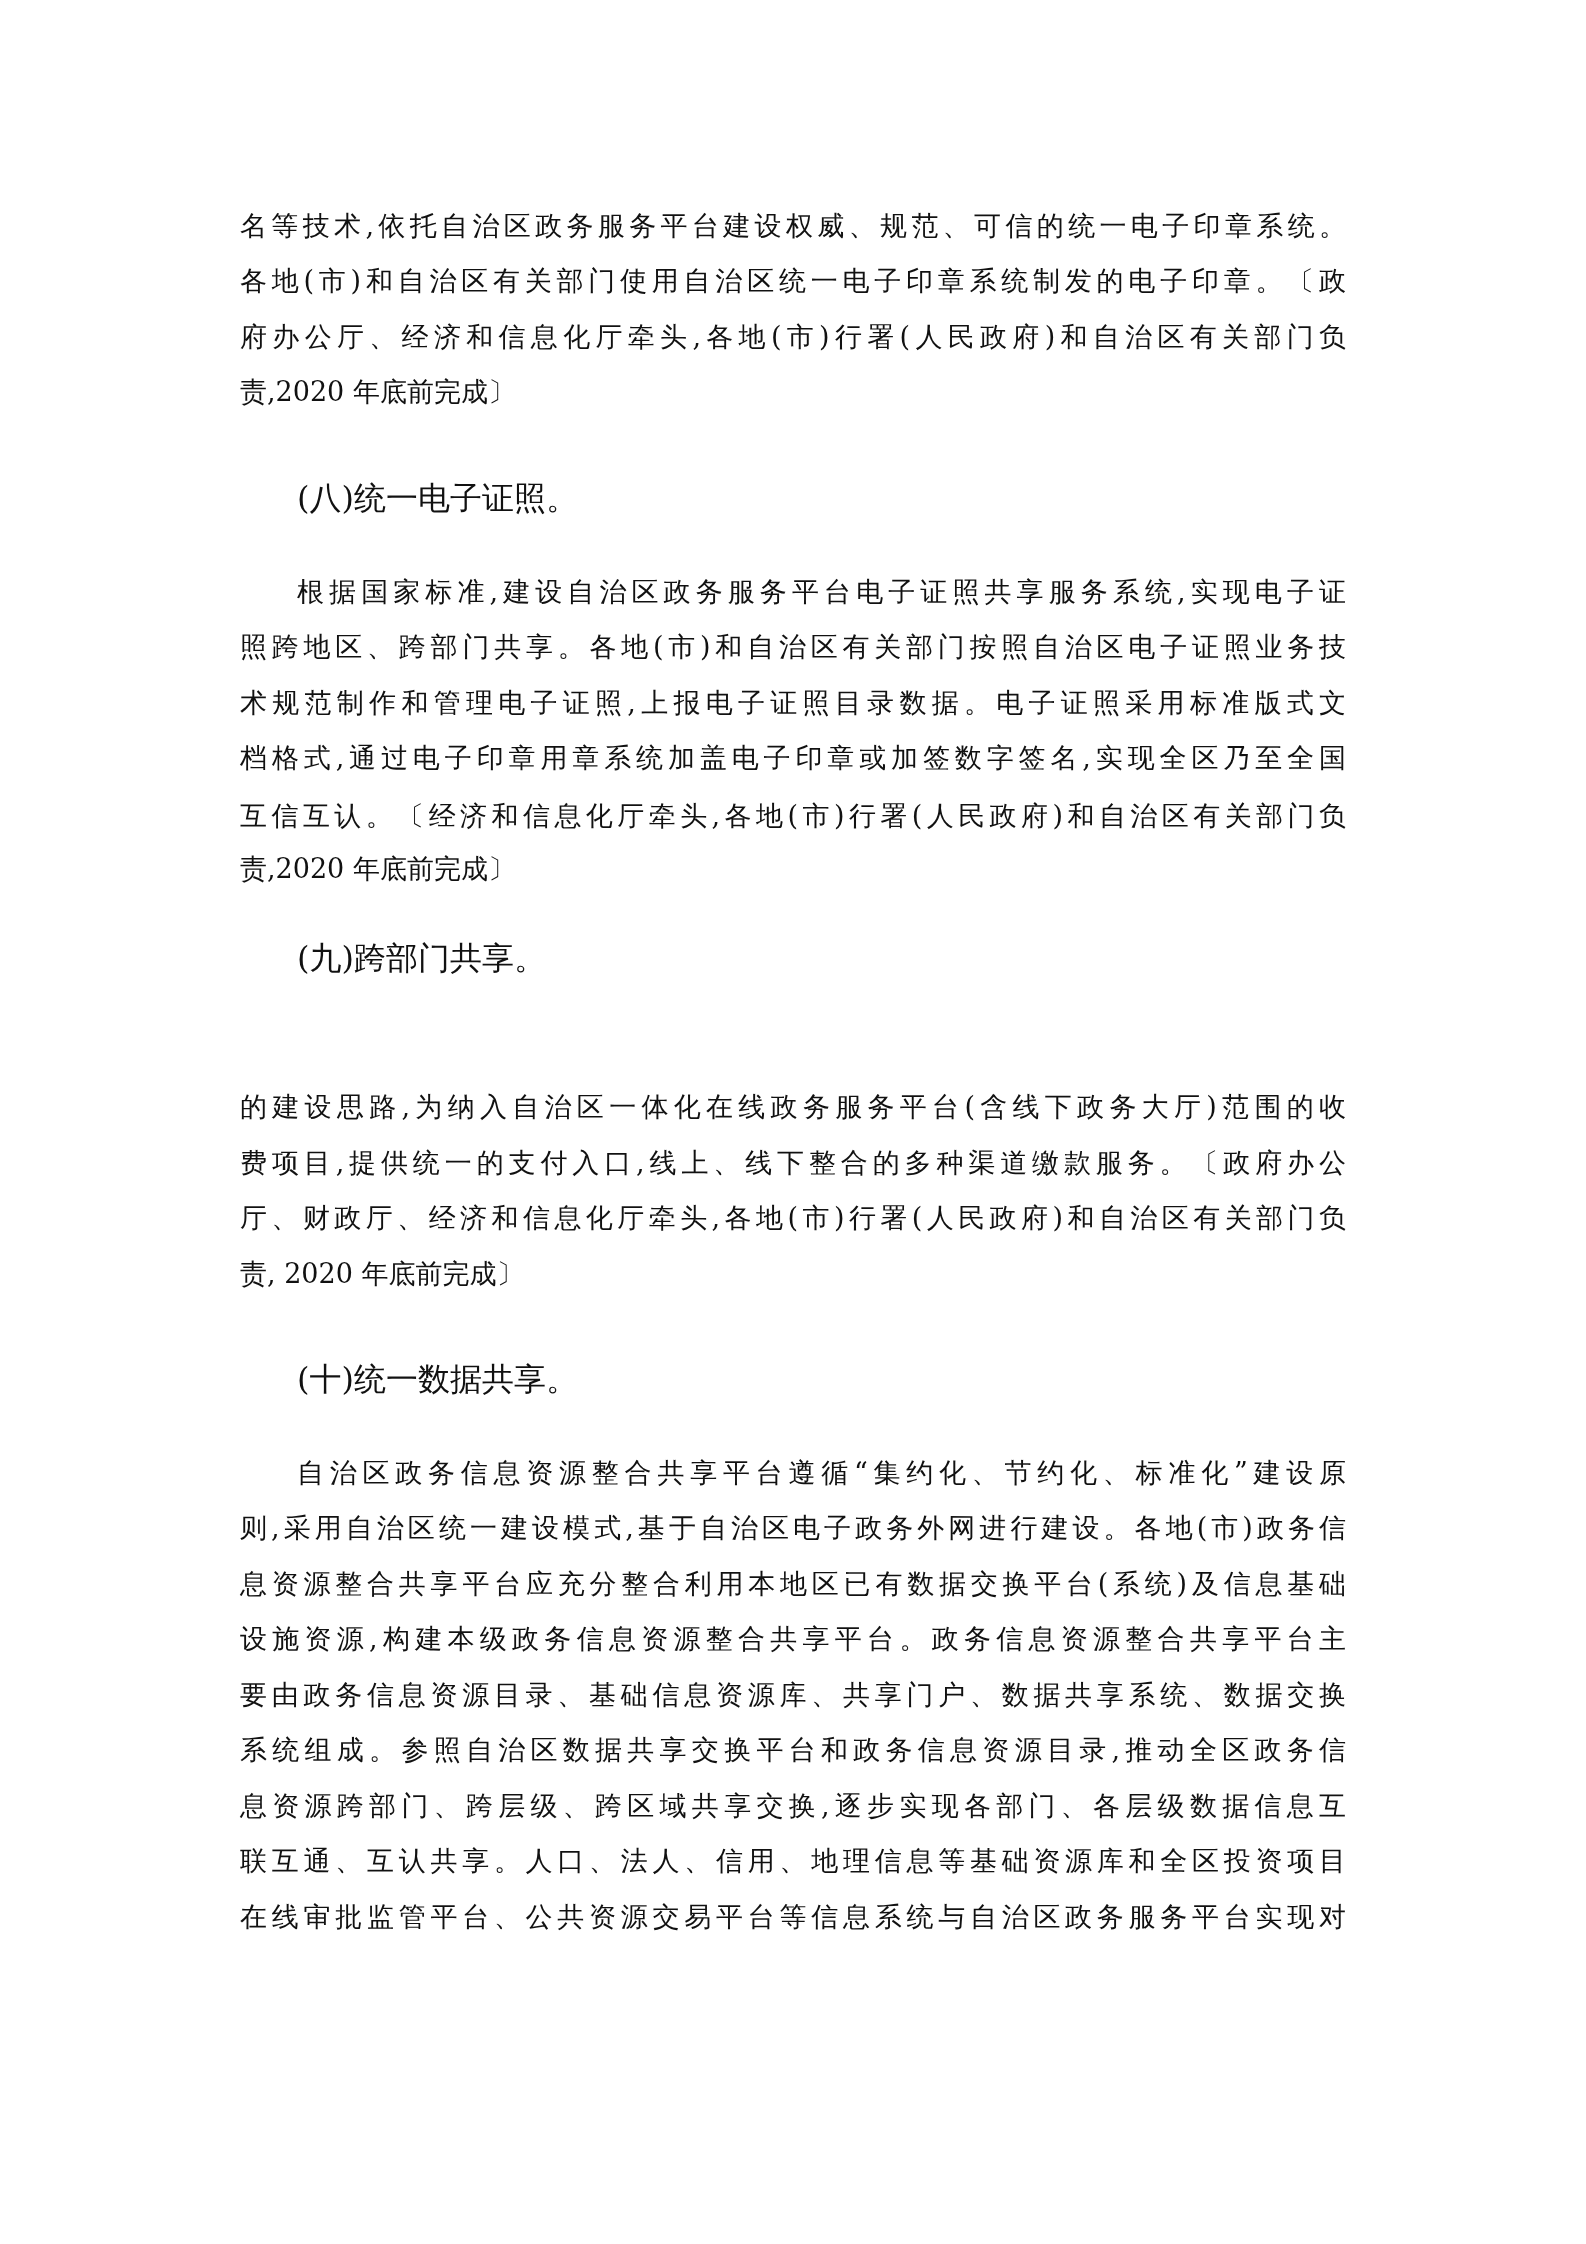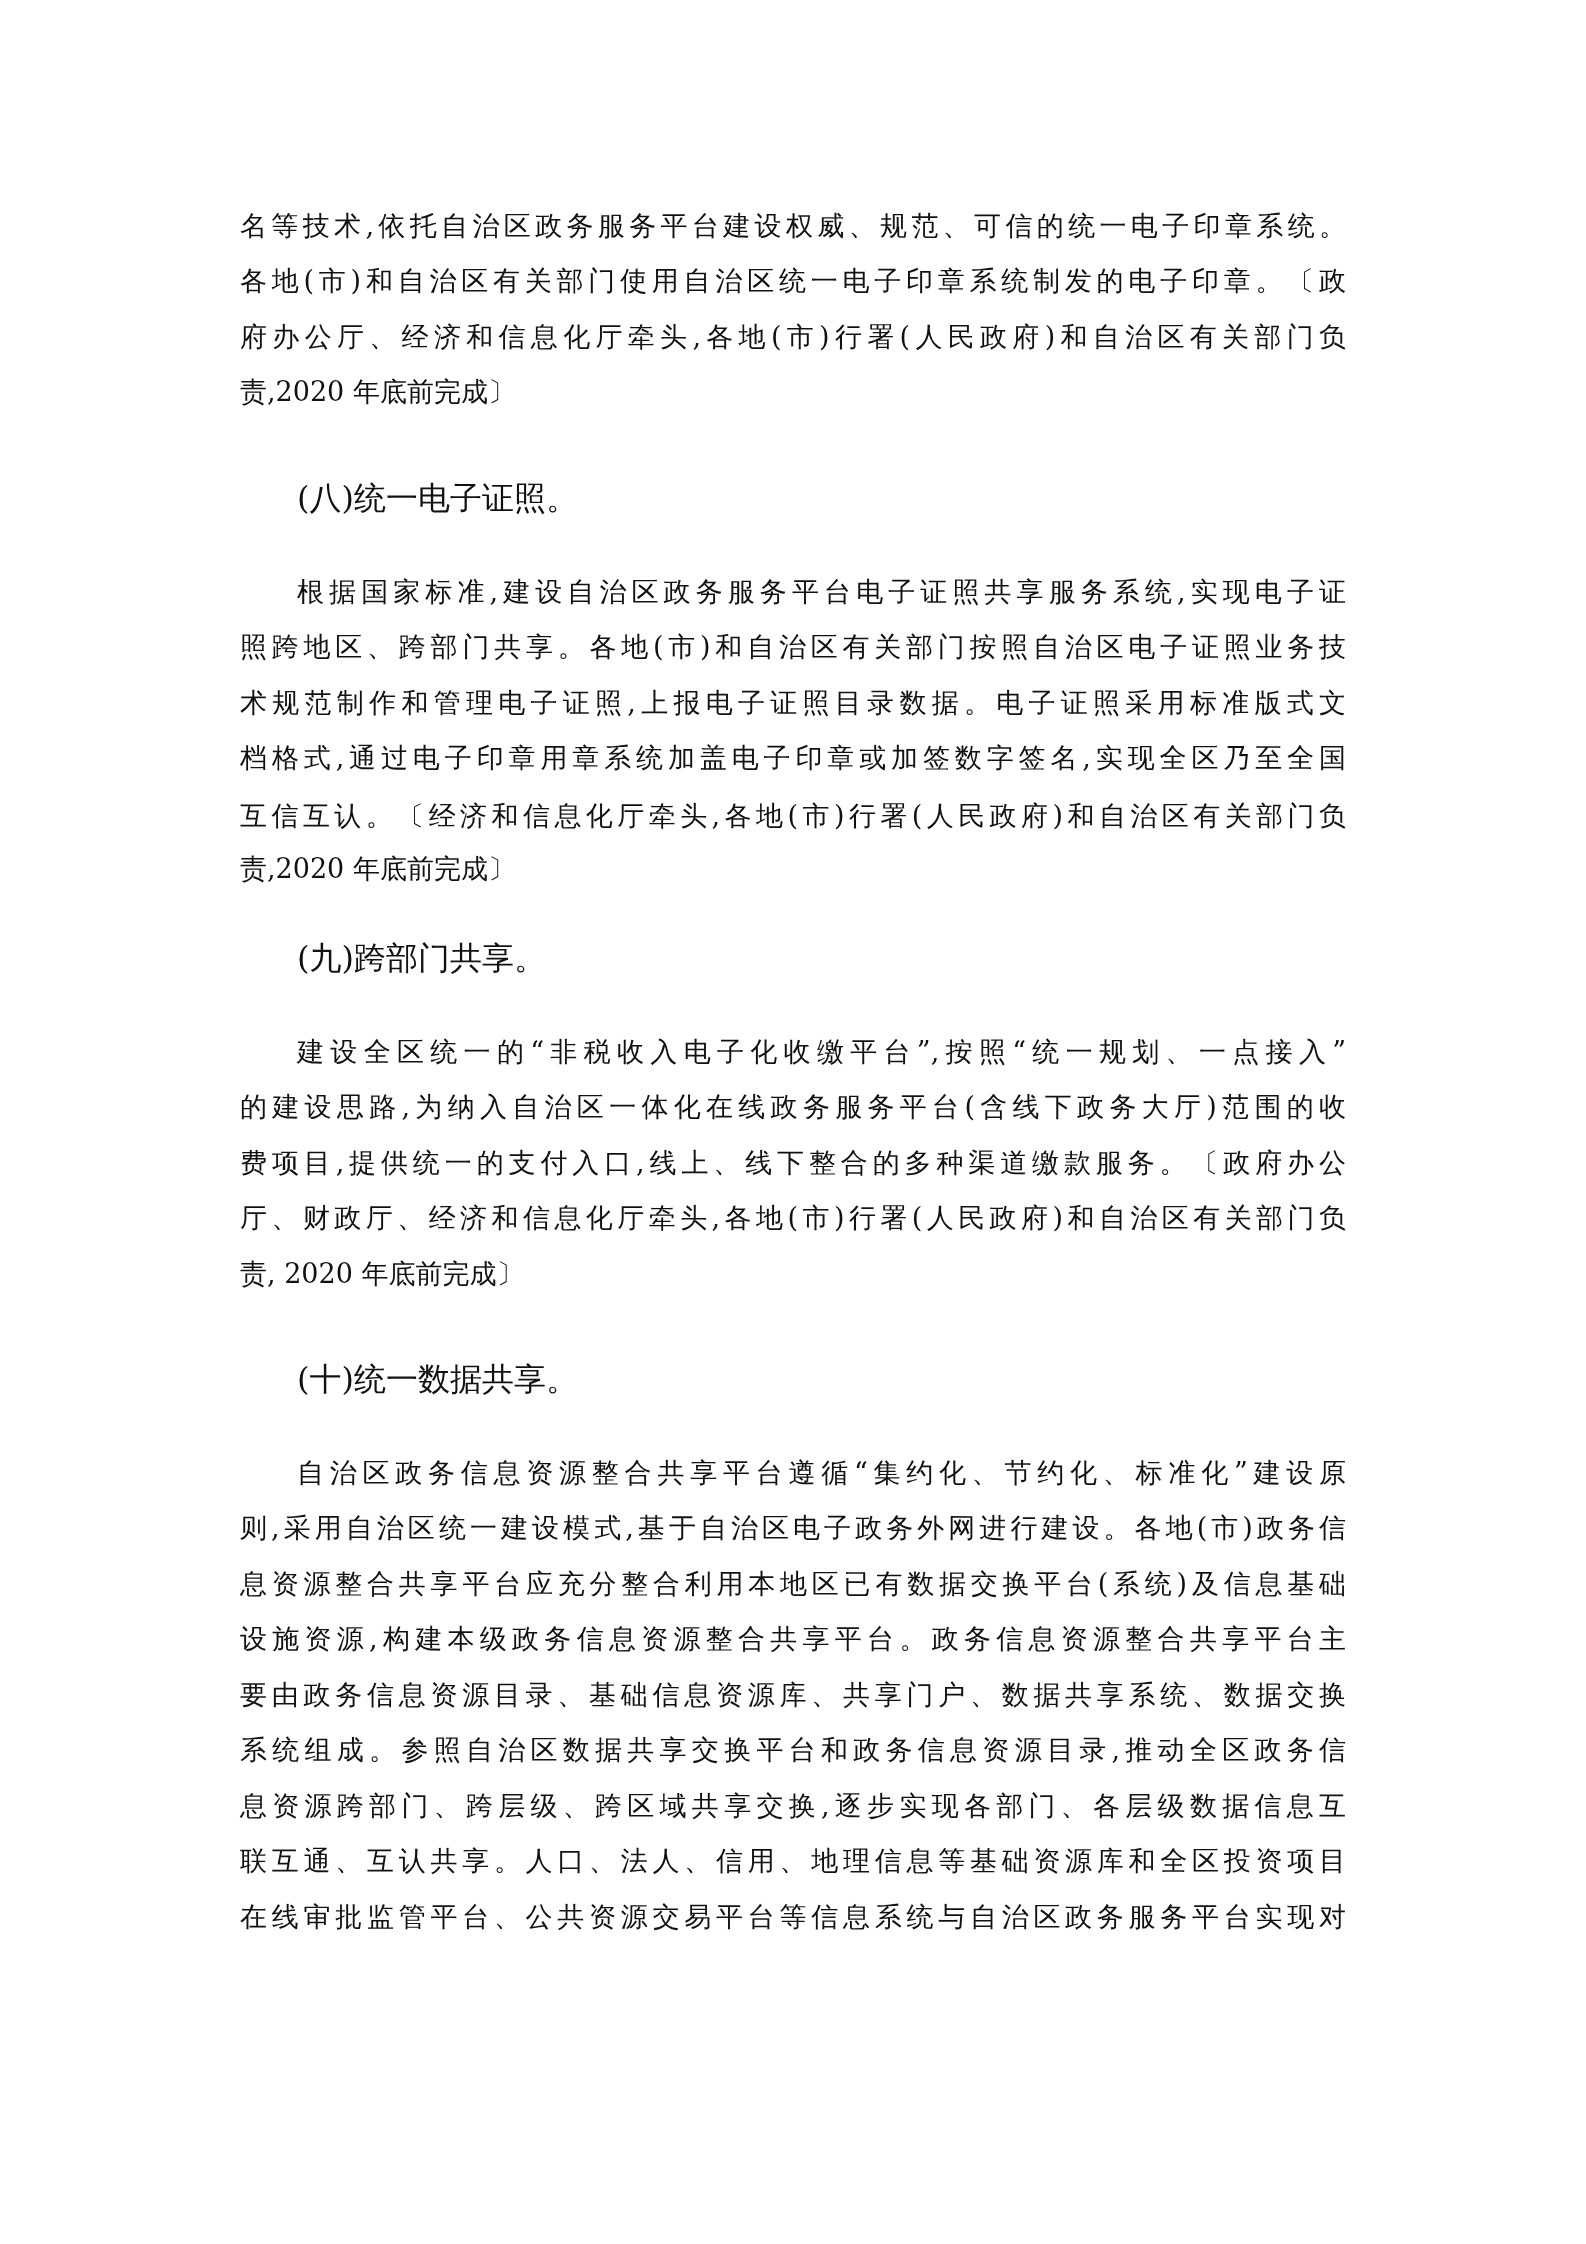--- a/index.html
+++ b/index.html
@@ -48,21 +48,20 @@
 
   <div class="heading" style="top:478px">(八)统一电子证照。</div>
   <div class="line indent" style="top:572px">根据国家标准,建设自治区政务服务平台电子证照共享服务系统,实现电子证</div>
   <div class="line" style="top:627px">照跨地区、跨部门共享。各地(市)和自治区有关部门按照自治区电子证照业务技</div>
   <div class="line" style="top:683px">术规范制作和管理电子证照,上报电子证照目录数据。电子证照采用标准版式文</div>
   <div class="line" style="top:738px">档格式,通过电子印章用章系统加盖电子印章或加签数字签名,实现全区乃至全国</div>
   <div class="line" style="top:796px">互信互认。〔经济和信息化厅牵头,各地(市)行署(人民政府)和自治区有关部门负</div>
   <div class="line last" style="top:849px">责,2020 年底前完成〕</div>
 
   <div class="heading" style="top:938px">(九)跨部门共享。</div>
-  <div class="line indent" style="top:1032px">建设全区统一的“非税收入电子化收缴平台”,按照“统一规划、一点接入”</div>
   <div class="line" style="top:1087px">的建设思路,为纳入自治区一体化在线政务服务平台(含线下政务大厅)范围的收</div>
   <div class="line" style="top:1143px">费项目,提供统一的支付入口,线上、线下整合的多种渠道缴款服务。〔政府办公</div>
   <div class="line" style="top:1198px">厅、财政厅、经济和信息化厅牵头,各地(市)行署(人民政府)和自治区有关部门负</div>
   <div class="line last" style="top:1254px">责, 2020 年底前完成〕</div>
 
   <div class="heading" style="top:1359px">(十)统一数据共享。</div>
   <div class="line indent" style="top:1453px">自治区政务信息资源整合共享平台遵循“集约化、节约化、标准化”建设原</div>
   <div class="line" style="top:1508px">则,采用自治区统一建设模式,基于自治区电子政务外网进行建设。各地(市)政务信</div>
   <div class="line" style="top:1564px">息资源整合共享平台应充分整合利用本地区已有数据交换平台(系统)及信息基础</div>
   <div class="line" style="top:1619px">设施资源,构建本级政务信息资源整合共享平台。政务信息资源整合共享平台主</div>

